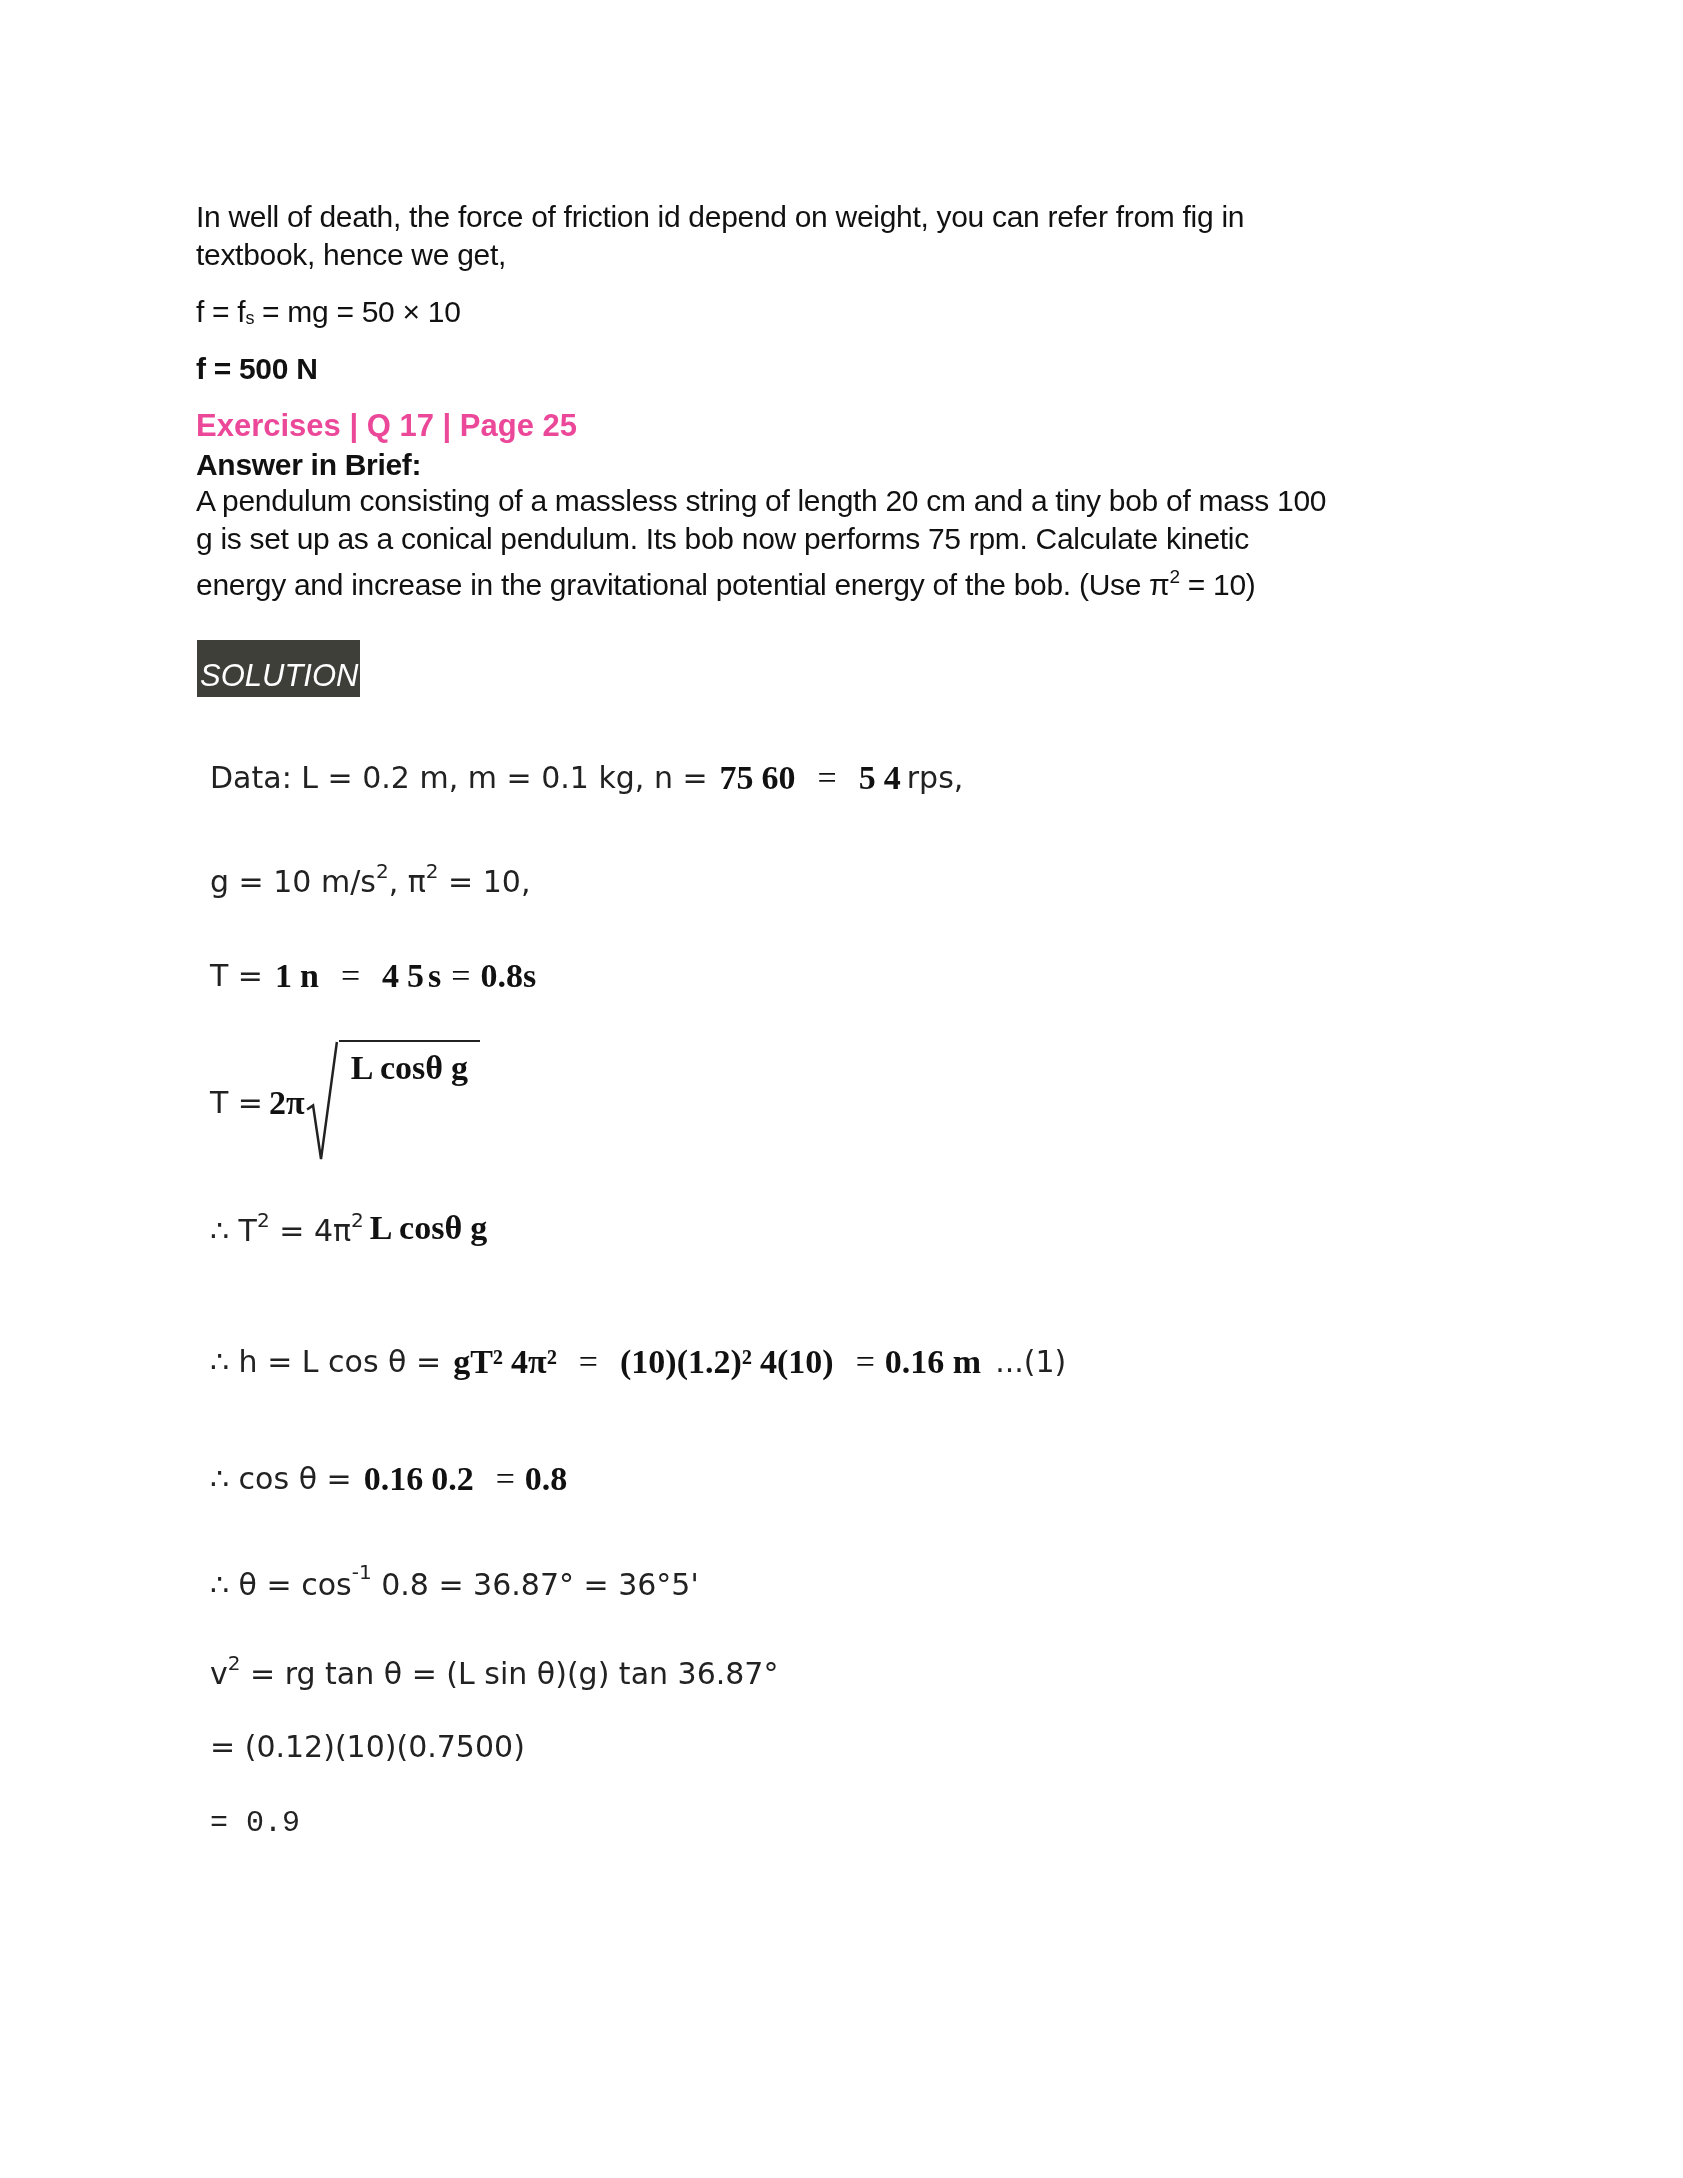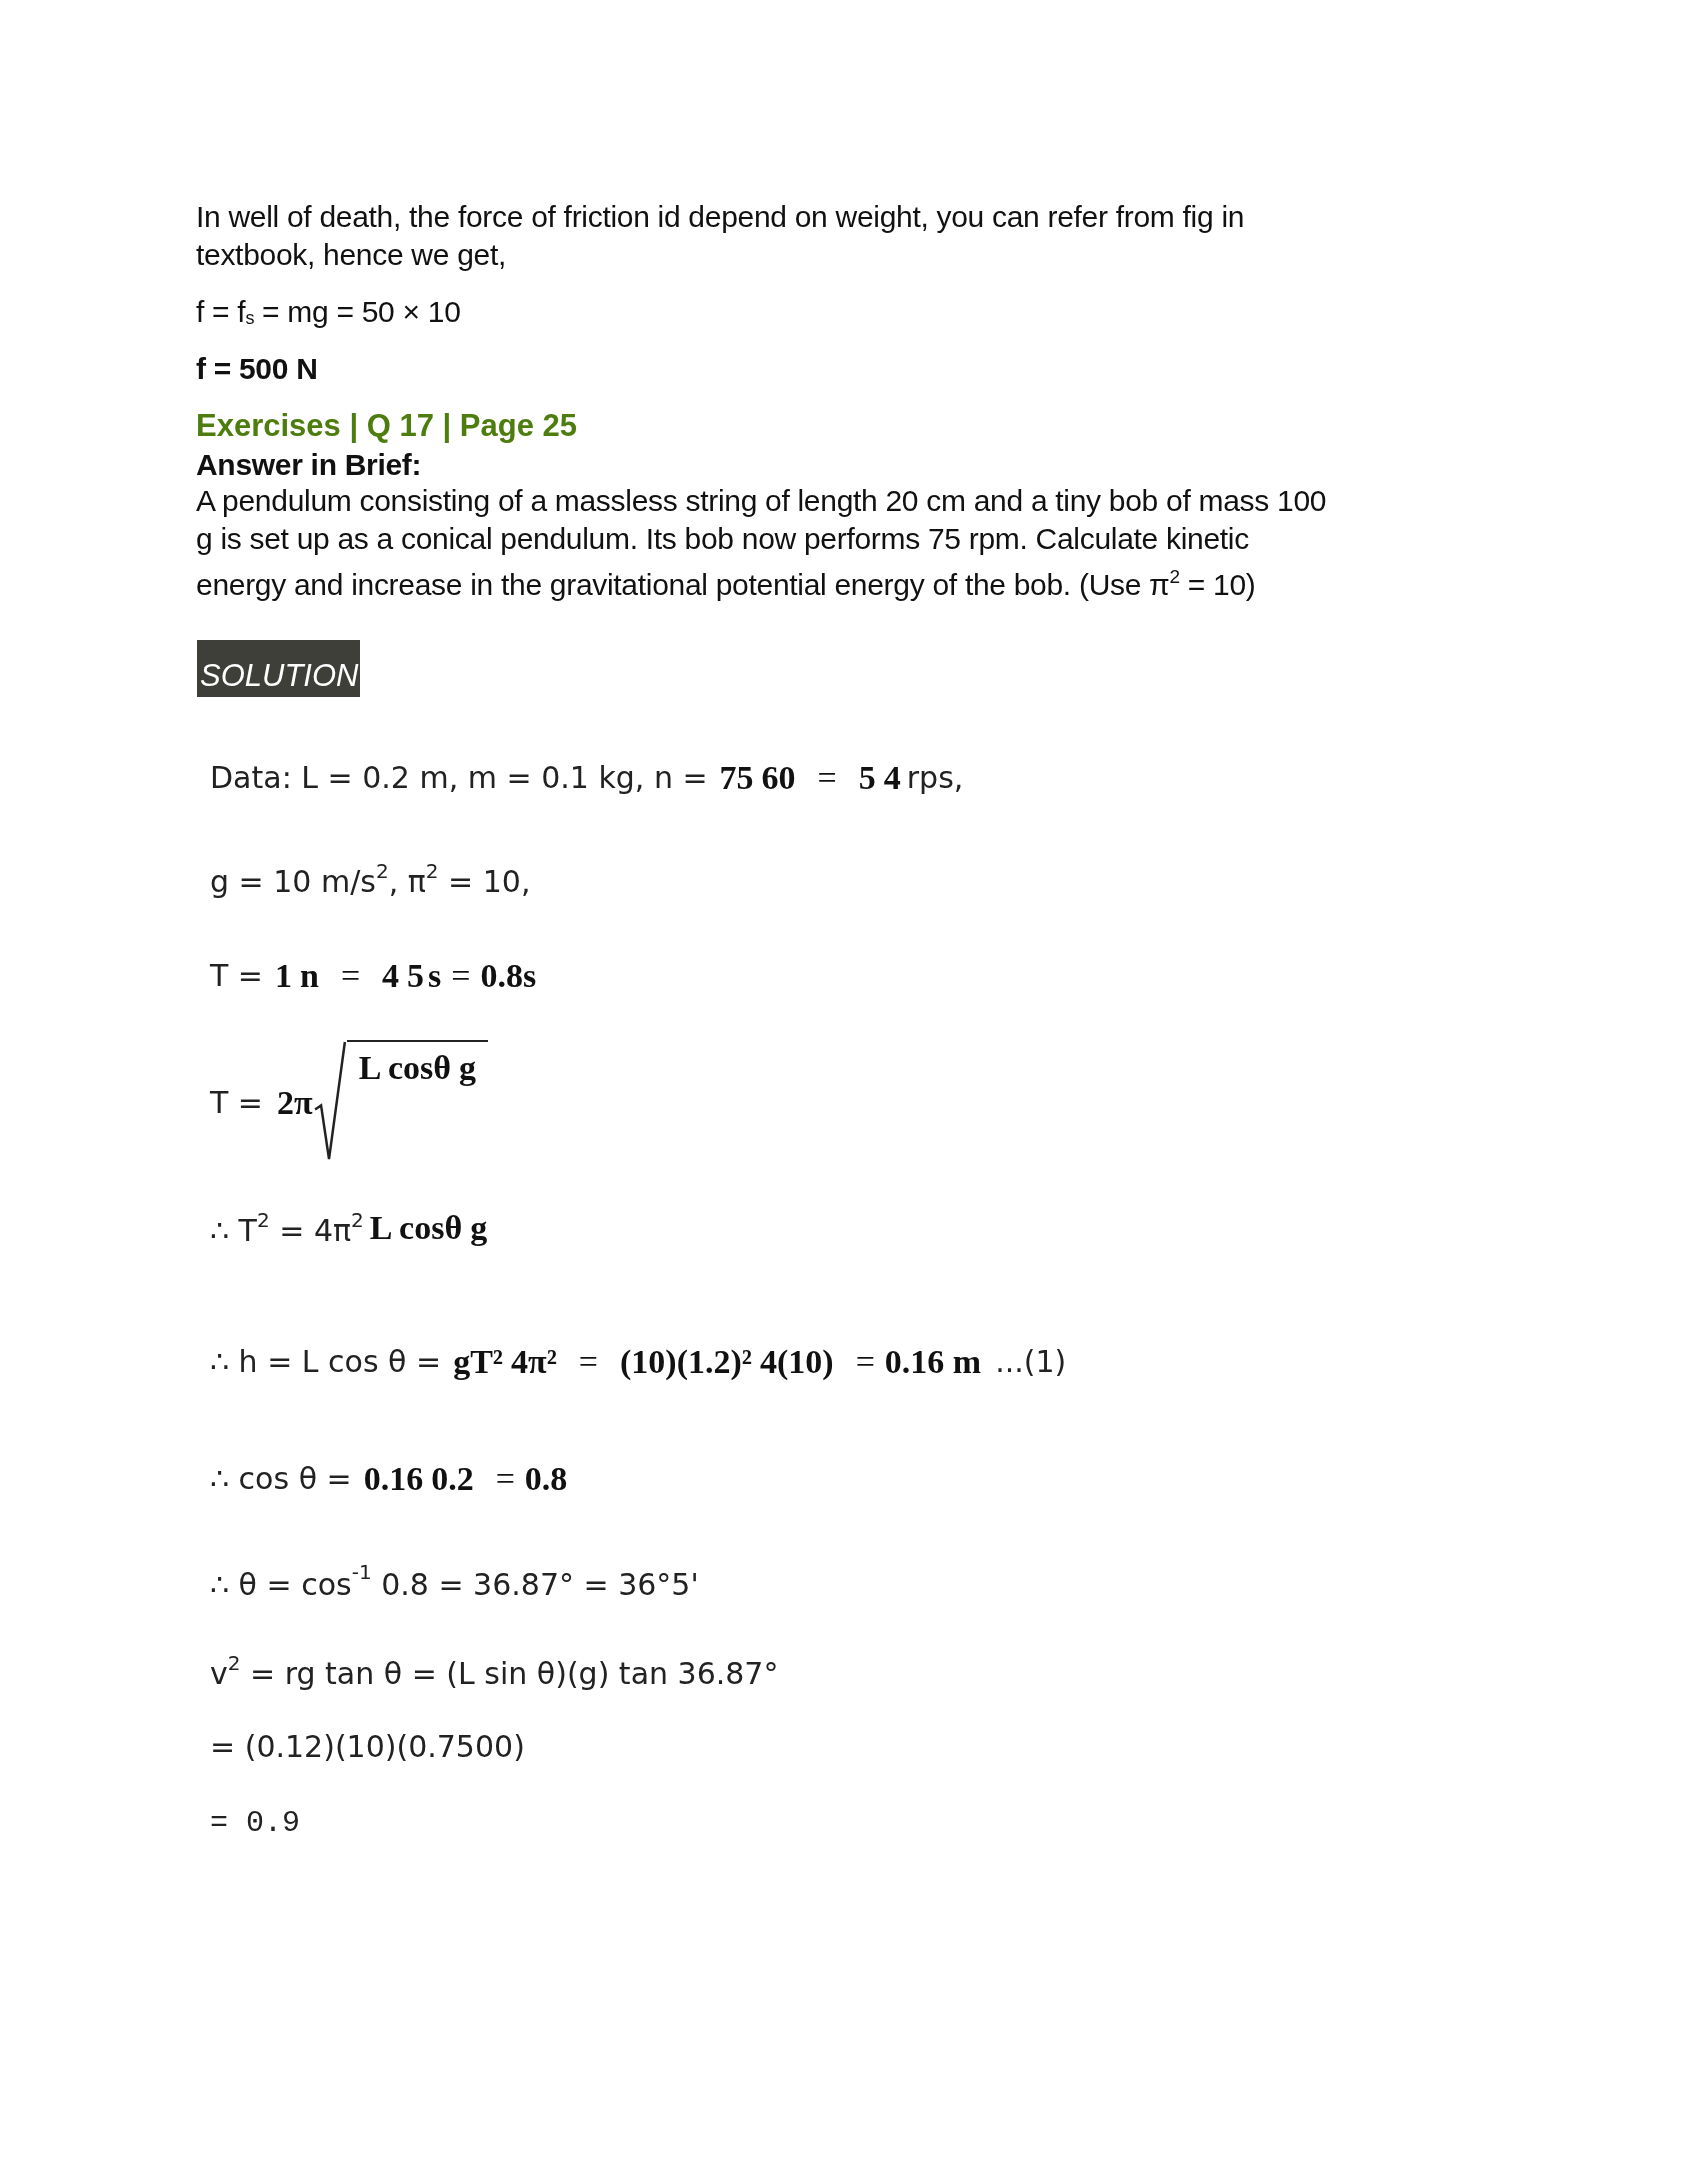--- a/index.html
+++ b/index.html
@@ -3,21 +3,21 @@
 <meta charset="utf-8">
 <style>
   html, body { margin: 0; padding: 0; background: #ffffff; }
   body { width: 1683px; height: 2178px; position: relative; overflow: hidden; color: #111111; }
   .abs { position: absolute; white-space: nowrap; }
   .sans { font-family: "Liberation Sans", sans-serif; }
   .mathsans { font-family: "DejaVu Sans", sans-serif; color: #222; }
 
   .para { font-size: 30px; line-height: 38px; letter-spacing: -0.3px; }
   .bold { font-weight: bold; }
-  .heading { color: #4d7c0f; font-weight: bold; font-size: 31px; }
+  .heading { color: #ec4899; font-weight: bold; font-size: 31px; }
   .sub { font-size: 18px; vertical-align: -2px; }
   .sup { font-size: 19px; vertical-align: 12px; }
 
   .badge { background: #3f3f3a; color: #ffffff; font-style: italic; font-size: 31px;
            padding: 18px 2px 3px 3px; line-height: 36px; }
 
   
   .mrow { display: flex; align-items: center; font-size: 30px; }
   .mrow > * { flex: none; }
   .frac { display: inline-flex; align-items: center; margin: 0 8px; }
@@ -89,21 +89,21 @@
     <span class="bar"></span>
     <span class="den bnum">5</span>
   </span>
   <span class="serifv bnum" style="margin-left:-8px;">s</span>
   <span class="eq">=</span>
   <span class="serifv bnum">0.8s</span>
 </div>
 
 <div class="abs mrow" style="left:210px; top:1038px; height:129px;">
   <span class="mathsans">T = </span>
-  <span class="serifv bnum" style="margin-left:14px;">2π</span>
+  <span class="serifv bnum" style="margin-left:6px;">2π</span>
   <span class="sqrt">
     <svg width="34" height="125" viewBox="0 0 34 126">
       <path d="M2 70 L8 66 L16 120 L32 2" stroke="#222" stroke-width="2.5" fill="none"></path>
     </svg>
     <span class="radicand">
       <span class="frac" style="margin:0 4px;">
         <span class="num bnum">L cosθ</span>
         <span class="bar"></span>
         <span class="den bnum">g</span>
       </span>

